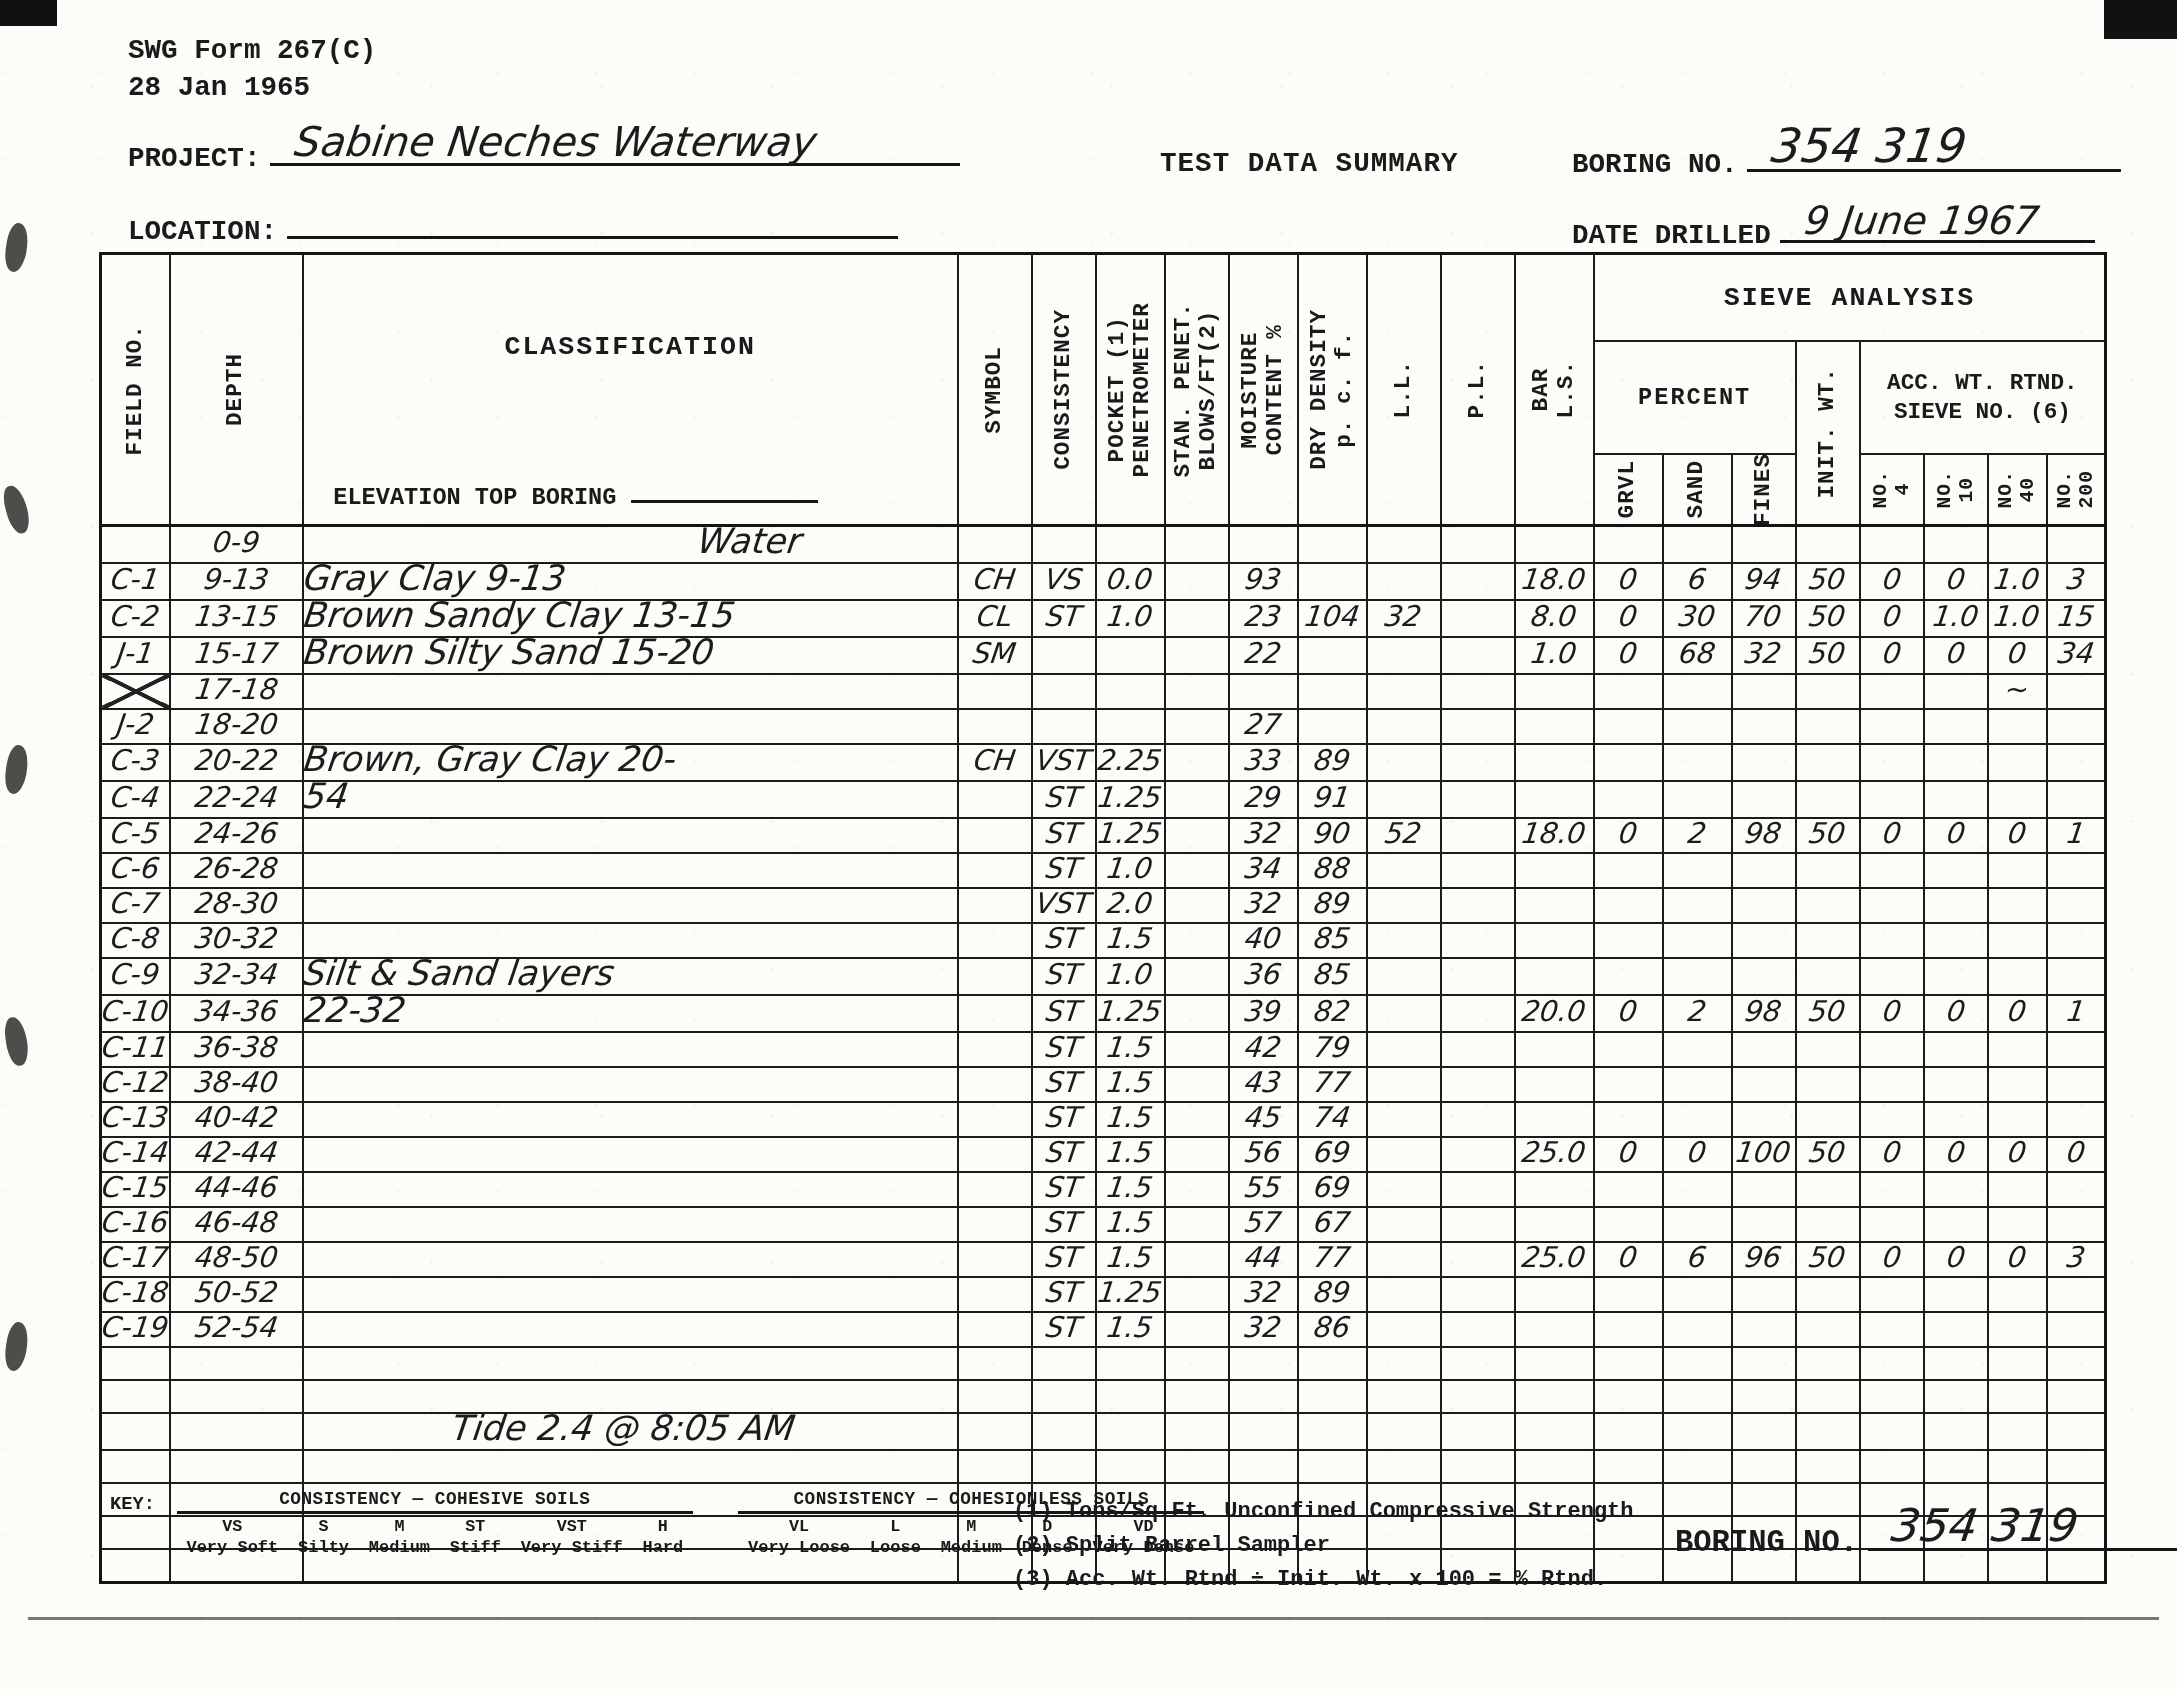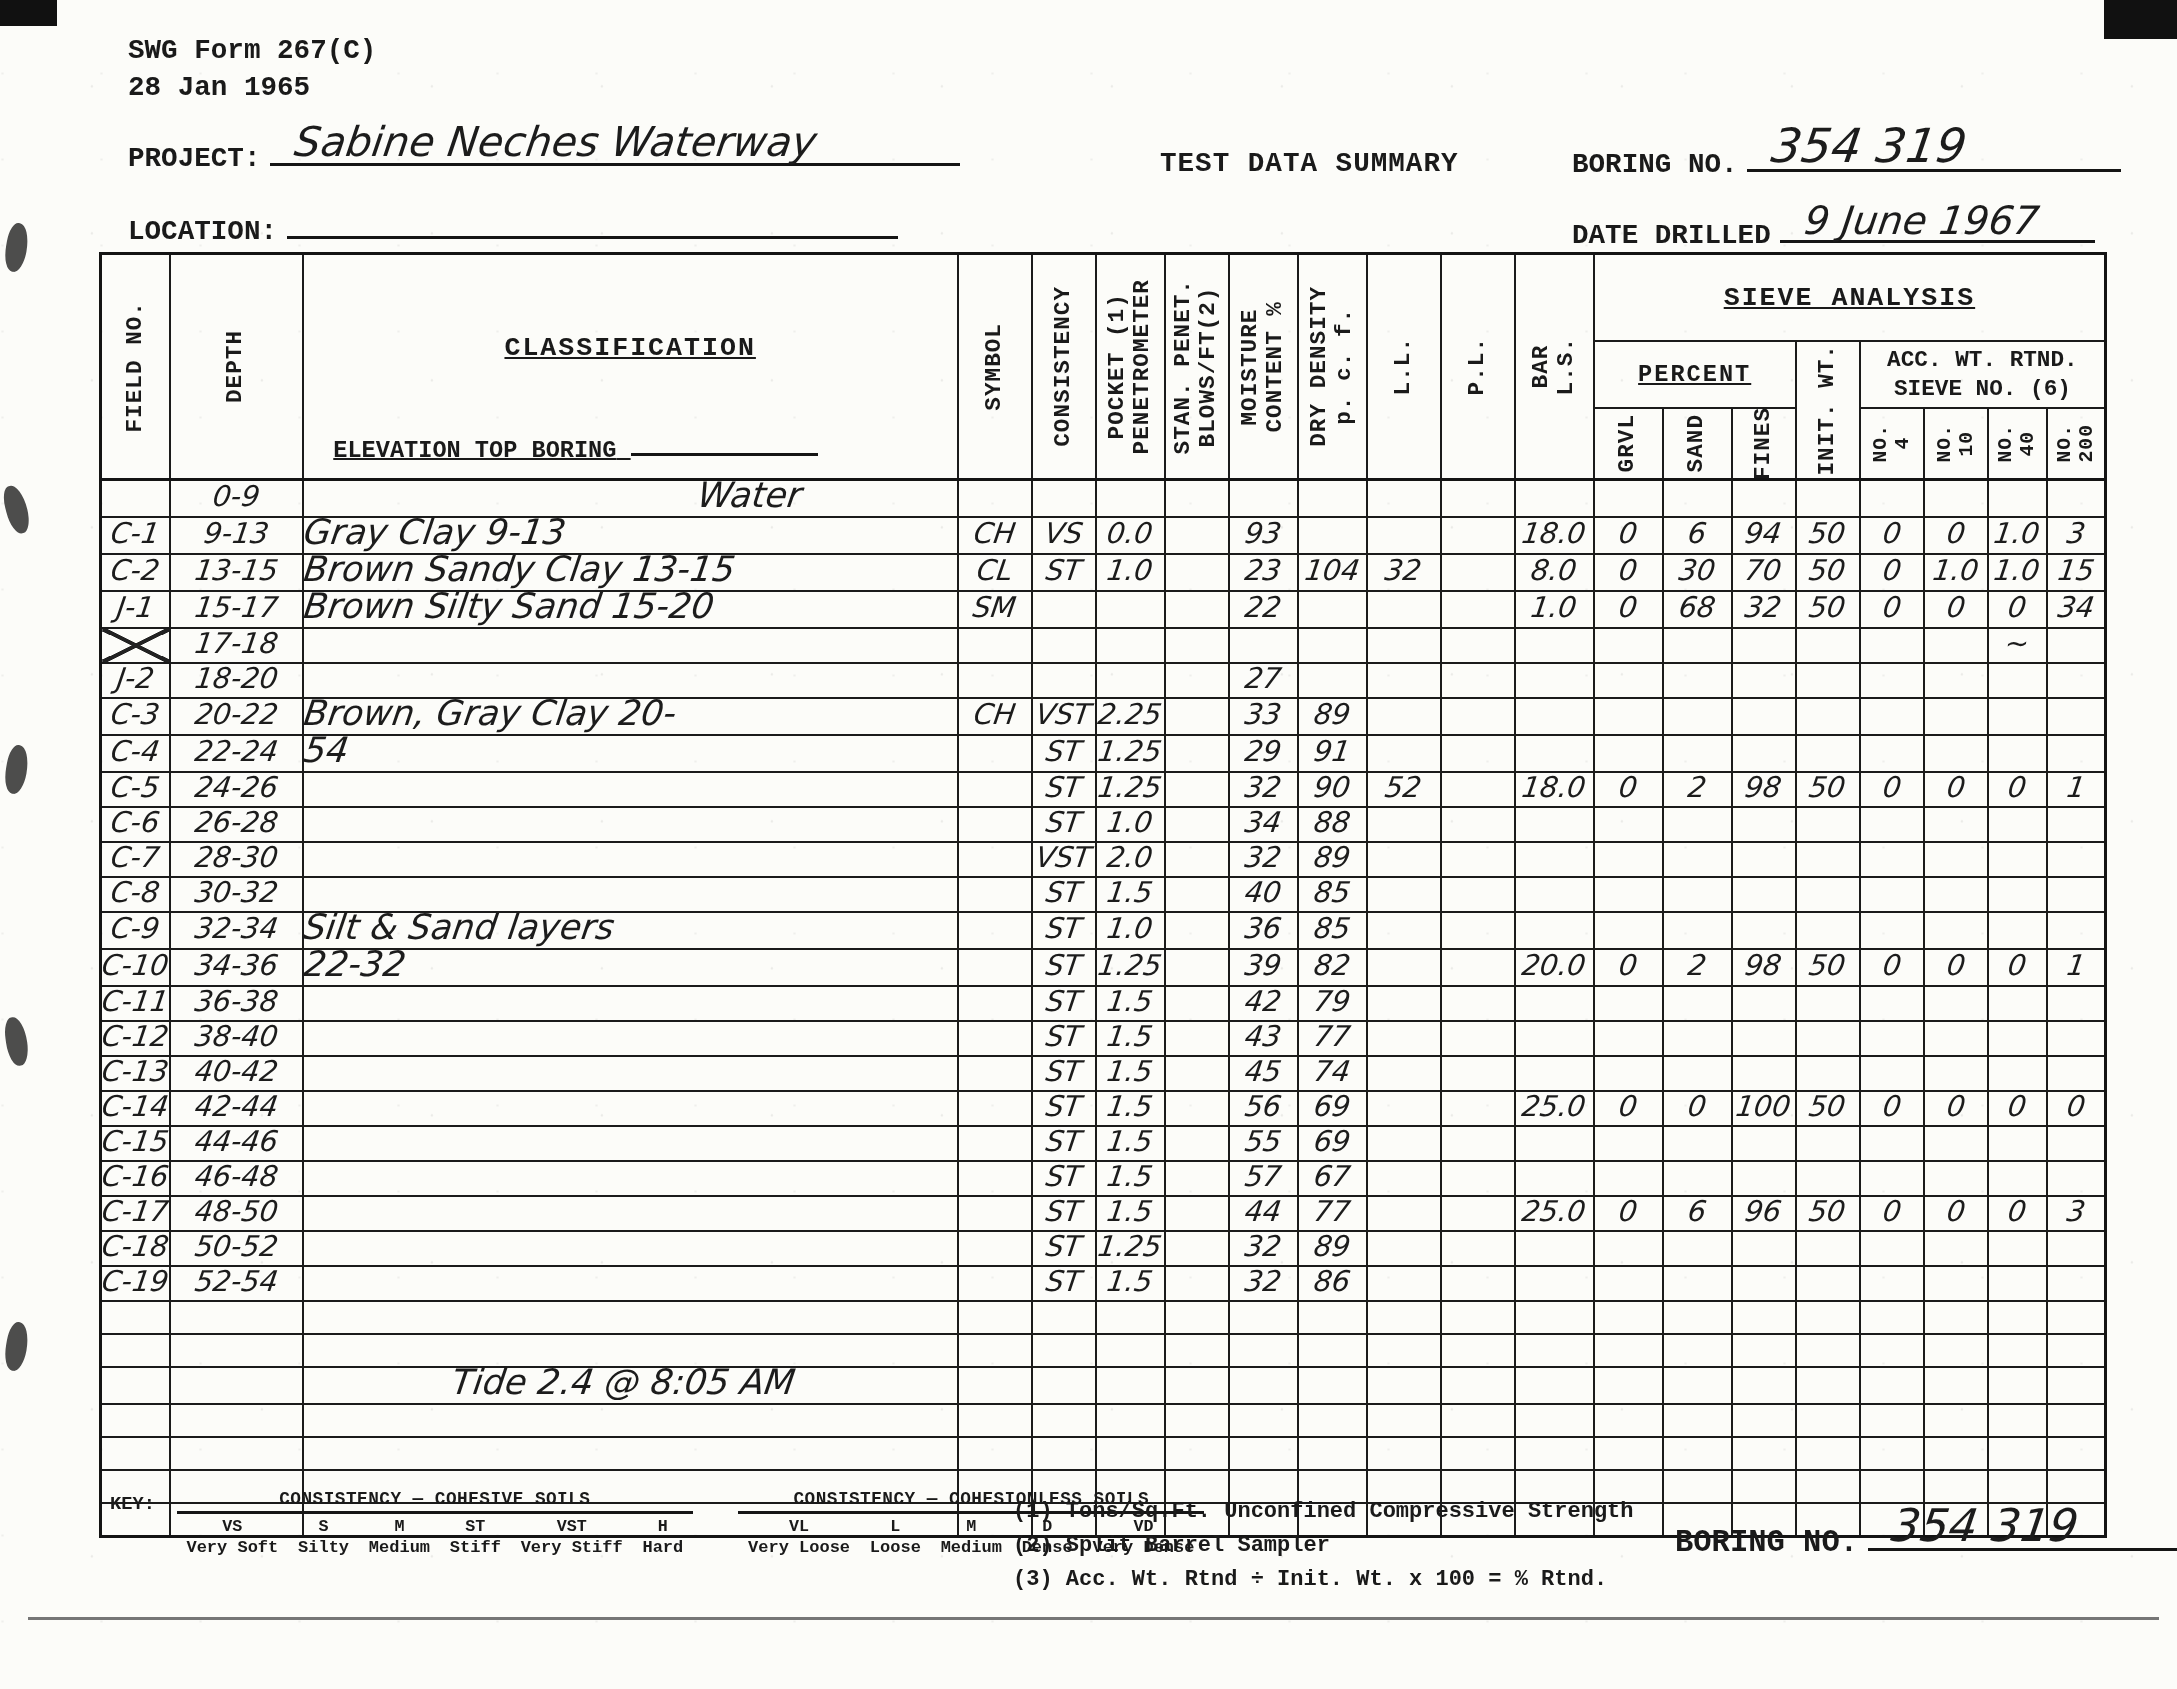--- a/index.html
+++ b/index.html
@@ -25,23 +25,23 @@
       border:3.9px solid #141414;background:transparent;}
   table.boring th, table.boring td{border:2px solid #1b1b1b;padding:0;}
   thead{border-bottom:3.9px solid #141414;}
   thead th{font-weight:700;vertical-align:middle;text-align:center;}
   .vh{display:flex;align-items:center;justify-content:center;height:221px;}
   .vh-mid{height:136px;}
   .vh-low{height:69px;}
   .vtext{writing-mode:vertical-rl;transform:rotate(180deg);font-size:22.7px;font-weight:700;
          line-height:1.12;white-space:pre-line;letter-spacing:1px;text-align:center;}
   .vtext-sm{font-size:19.7px;}
-  .hband{font-size:26.6px;letter-spacing:2px;text-decoration:underline;}
+  .hband{font-size:26.6px;letter-spacing:2px;}
   .hband2{font-size:22.7px;line-height:1.25;white-space:pre-line;}
-  .class-head{display:flex;flex-direction:column;height:221px;text-decoration:underline;}
+  .class-head{display:flex;flex-direction:column;height:269px;}
   .class-title{margin-top:77px;text-align:center;font-size:26.6px;letter-spacing:2px;}
   .elev-line{margin-top:auto;margin-bottom:13.8px;margin-left:29.6px;text-align:left;font-size:23.6px;}
   .elev-u{display:inline-block;width:187px;border-bottom:3px solid #151515;height:19.7px;}
   tbody td{height:31px;font-size:28.6px;text-align:center;vertical-align:middle;overflow:visible;white-space:nowrap;}
   tbody .hw{margin-top:-3px;}
   td.cl{text-align:left;padding-left:27.6px;}
   td.cl .hw{font-size:35px;}
   .hw.ctr{margin-left:394px;font-size:37px;}
   .hw.lg{margin-left:148px;font-size:41px;}
   td.crossed{background-image:

